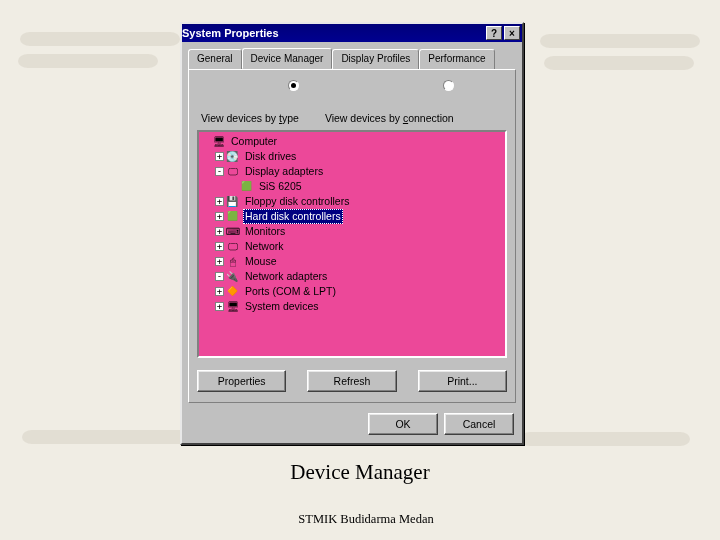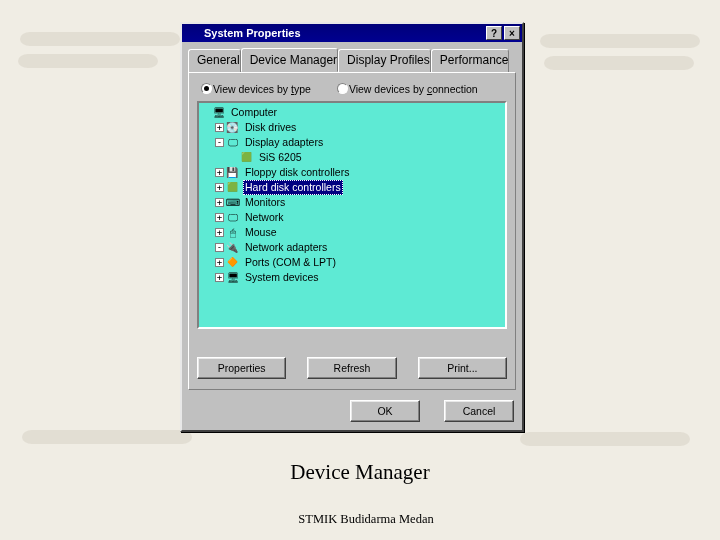--- a/index.html
+++ b/index.html
@@ -31,50 +31,50 @@
     border: 2px solid;
     border-color: #e8e8e8 #404040 #404040 #e8e8e8;
     box-shadow: 1px 1px 0 #000;
   }
   .titlebar {
     height: 18px;
     background: linear-gradient(#00007a,#000090);
     color: #fff;
     display: flex;
     align-items: center;
-    padding: 0 2px 0 22px;
+    padding: 0 2px 0 0;
     font-weight: bold;
     font-size: 11px;
   }
   .titlebar .ttl { flex: 1; }
   .titlebtn {
     width: 16px; height: 14px;
     background: #c0c0c0;
     border: 1px solid;
     border-color: #fff #404040 #404040 #fff;
     margin-left: 2px;
     display: flex; align-items: center; justify-content: center;
     color: #000; font-weight: bold; font-size: 10px;
     cursor: pointer;
   }
   .tabstrip {
     display: flex;
     padding: 6px 6px 0 6px;
     gap: 0;
   }
   .tab {
-    padding: 3px 0 4px 8px;
+    padding: 3px 8px 4px 8px;
     border: 1px solid;
     border-color: #fff #808080 transparent #fff;
     border-top-left-radius: 3px;
     border-top-right-radius: 3px;
     background: #c0c0c0;
     position: relative;
     top: 1px;
-    font-size: 12px;
+    font-size: 10px;
     white-space: nowrap;
     cursor: pointer;
   }
   .tab.active {
     background: #c0c0c0;
     top: 0;
     border-bottom: 1px solid #c0c0c0;
     z-index: 2;
     padding-top: 4px;
   }
@@ -84,33 +84,33 @@
     border-color: #fff #808080 #808080 #fff;
     padding: 8px 8px 10px 8px;
     position: relative;
   }
   .radios {
     display: flex;
     gap: 26px;
     padding: 2px 0 6px 4px;
     font-size: 10.5px;
   }
-  .radio { display: flex; align-items: flex-start; gap: 1px; cursor: pointer; }
+  .radio { display: flex; align-items: flex-end; gap: 21px; cursor: pointer; flex-direction: column; }
   .radio .circ {
     width: 11px; height: 11px; border-radius: 50%;
     background: #fff;
     border: 1px solid;
     border-color: #808080 #fff #fff #808080;
     display: flex; align-items: center; justify-content: center;
   }
   .radio .dot { width: 5px; height: 5px; border-radius: 50%; background: #000; }
   .underline { text-decoration: underline; }
   .tree {
     height: 228px;
-    background: #5eead4;
+    background: #ec4899;
     border: 2px solid;
     border-color: #808080 #fff #fff #808080;
     padding: 2px 2px;
     overflow: hidden;
     font-size: 10.5px;
     line-height: 15px;
   }
   .row { display: flex; align-items: center; height: 15px; white-space: nowrap; }
   .sp { display: inline-block; width: 14px; height: 15px; position: relative; }
   .expander {
@@ -132,38 +132,38 @@
   }
   .lbl { padding: 0 2px; }
   .lbl.sel {
     background: #000080; color: #fff;
     outline: 1px dotted #fff;
     outline-offset: -1px;
   }
   .btnrow {
     display: flex;
     gap: 21px;
-    margin-top: 28px;
+    margin-top: 12px;
     justify-content: space-between;
   }
   .btn {
     height: 22px;
     flex: 1;
     background: #c0c0c0;
     border: 1px solid;
     border-color: #fff #404040 #404040 #fff;
     box-shadow: inset -1px -1px 0 #808080, inset 1px 1px 0 #e8e8e8;
     font-size: 10.5px;
     display: flex; align-items: center; justify-content: center;
     cursor: pointer;
   }
   .footerbtns {
     display: flex;
     justify-content: flex-end;
-    gap: 24px;
+    gap: 6px;
     padding: 4px 8px 8px 8px;
   }
   .footerbtns .btn { flex: 0 0 70px; }
   .caption {
     position: absolute;
     left: 0; right: 0;
     top: 460px;
     text-align: center;
     font-family: Garamond, "Times New Roman", serif;
     font-size: 21px;

